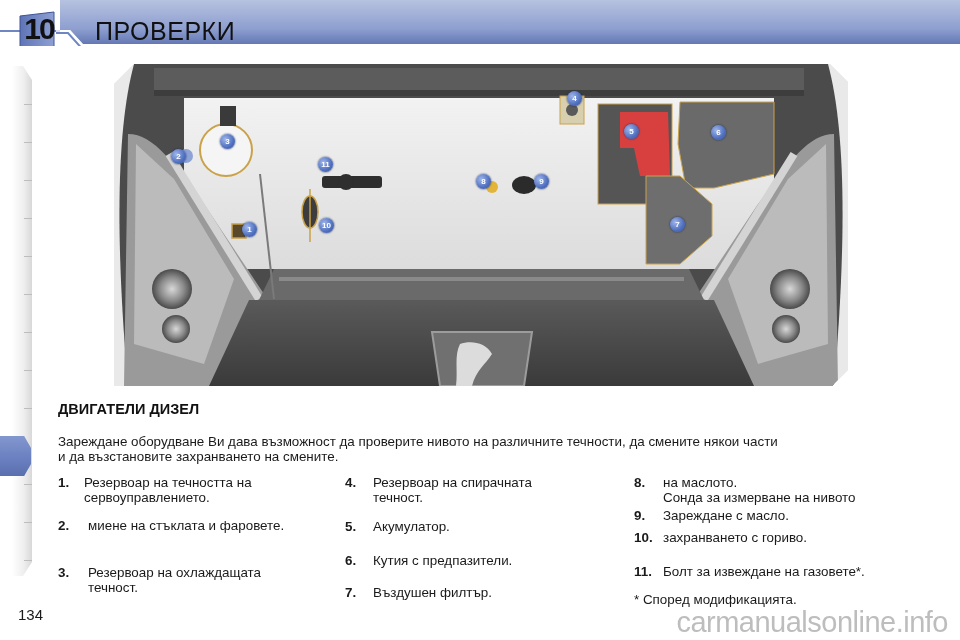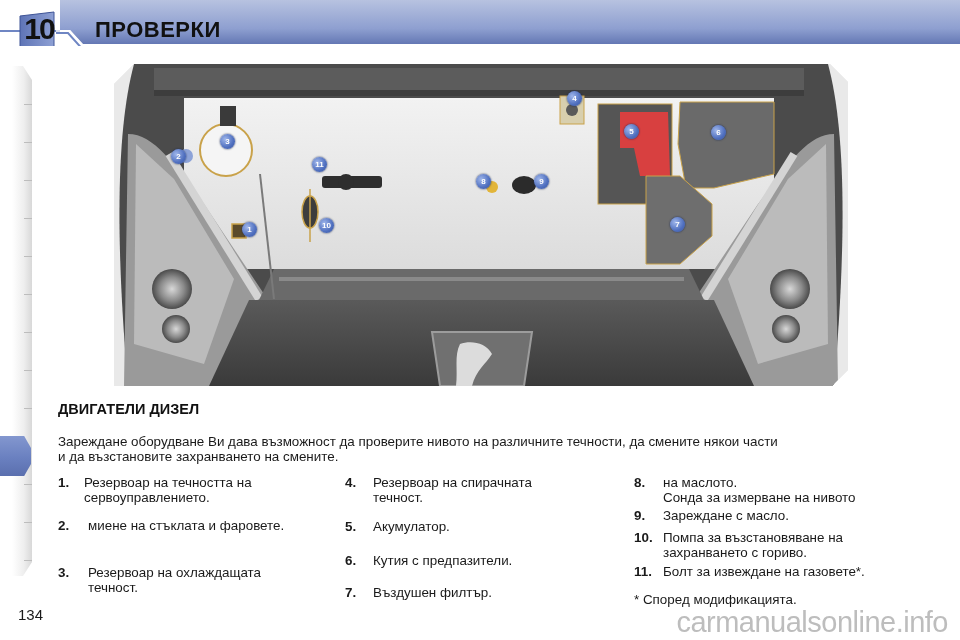--- a/index.html
+++ b/index.html
@@ -15,21 +15,21 @@
   }
   .header-band svg { display:block; }
   .chapter-badge {
     position:absolute; left:22px; top:12px; width:34px; height:36px;
     font-weight:bold; font-size:30px; line-height:34px; color:#111;
     text-align:center; letter-spacing:-2px; z-index:3;
     font-family:"Liberation Sans", sans-serif;
   }
   .page-title {
     position:absolute; left:95px; top:17px;
-    font-weight:bold; font-size:22px; color:#111; letter-spacing:0.5px; z-index:3;
+    font-weight:normal; font-size:25px; color:#111; letter-spacing:0.5px; z-index:3;
   }
   
   .sidebar {
     position:absolute; left:12px; top:66px; width:20px; height:510px;
     background:linear-gradient(90deg,#ffffff 0%,#eeeeee 60%,#d8d8d8 100%);
     clip-path:polygon(0 0, 55% 0, 100% 14px, 100% calc(100% - 14px), 55% 100%, 0 100%);
   }
   .sidebar-tick {
     position:absolute; right:0; width:8px; height:1px; background:#bdbdbd;
   }
@@ -196,21 +196,21 @@
   <div class="callout" style="left:128px;top:158px">1</div>
   <div class="callout" style="left:57px;top:85px">2</div>
   <div class="callout" style="left:106px;top:70px">3</div>
   <div class="callout" style="left:453px;top:27px">4</div>
   <div class="callout" style="left:510px;top:60px">5</div>
   <div class="callout" style="left:597px;top:61px">6</div>
   <div class="callout" style="left:556px;top:153px">7</div>
   <div class="callout" style="left:362px;top:110px">8</div>
   <div class="callout" style="left:420px;top:110px">9</div>
   <div class="callout" style="left:205px;top:154px">10</div>
-  <div class="callout" style="left:198px;top:93px">11</div>
+  <div class="callout" style="left:204px;top:93px">11</div>
 </div>
 
 <div class="section-title">ДВИГАТЕЛИ ДИЗЕЛ</div>
 <div class="intro">
   <div>Зареждане оборудване Ви дава възможност да проверите нивото на различните течности, да смените някои части</div>
   <div>и да възстановите захранването на смените.</div>
 </div>
 
 <div class="list-col" style="left:58px;top:475px;width:270px;">
   <div class="item" style="top:0">
@@ -273,21 +273,20 @@
   </div>
   <div class="item" style="top:33px">
     <span class="num">9.</span>
     <div class="txt" style="left:29px;width:270px">
       <div>Зареждане с масло.</div>
     </div>
   </div>
   <div class="item" style="top:55px">
     <span class="num">10.</span>
     <div class="txt" style="left:29px;width:270px">
-      <div>Помпа за възстановяване на</div>
       <div>захранването с гориво.</div>
     </div>
   </div>
   <div class="item" style="top:89px">
     <span class="num">11.</span>
     <div class="txt" style="left:29px;width:270px">
       <div>Болт за извеждане на газовете*.</div>
     </div>
   </div>
 </div>

